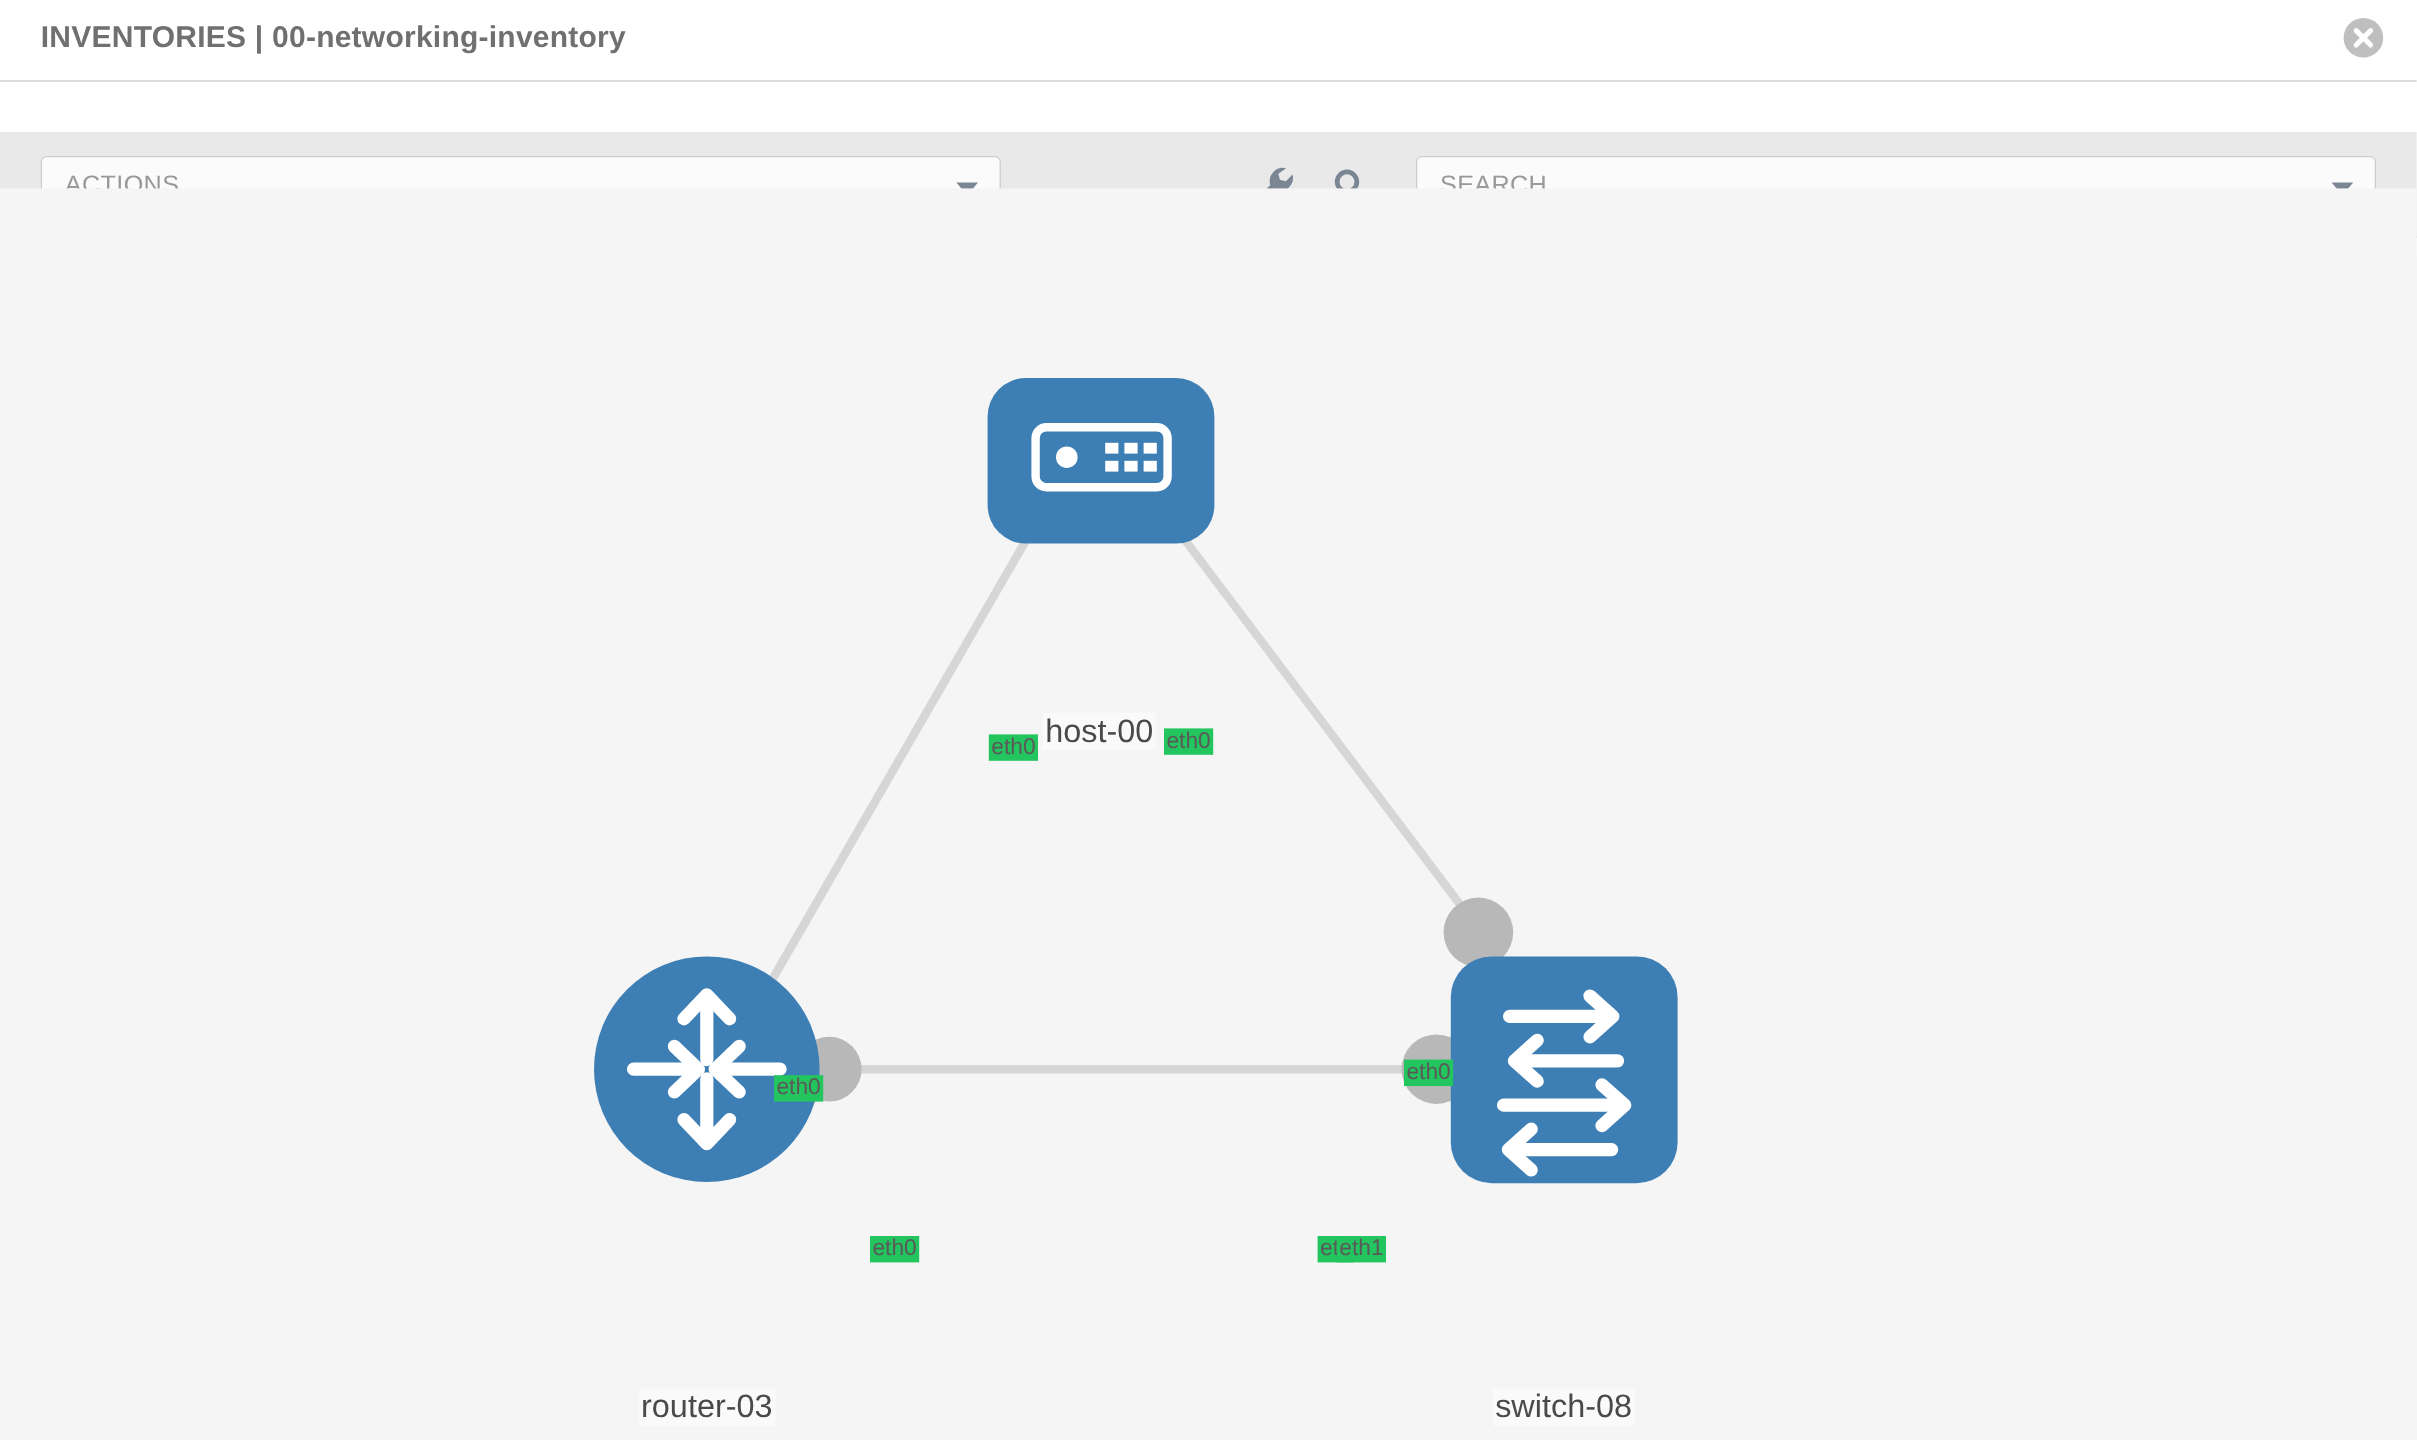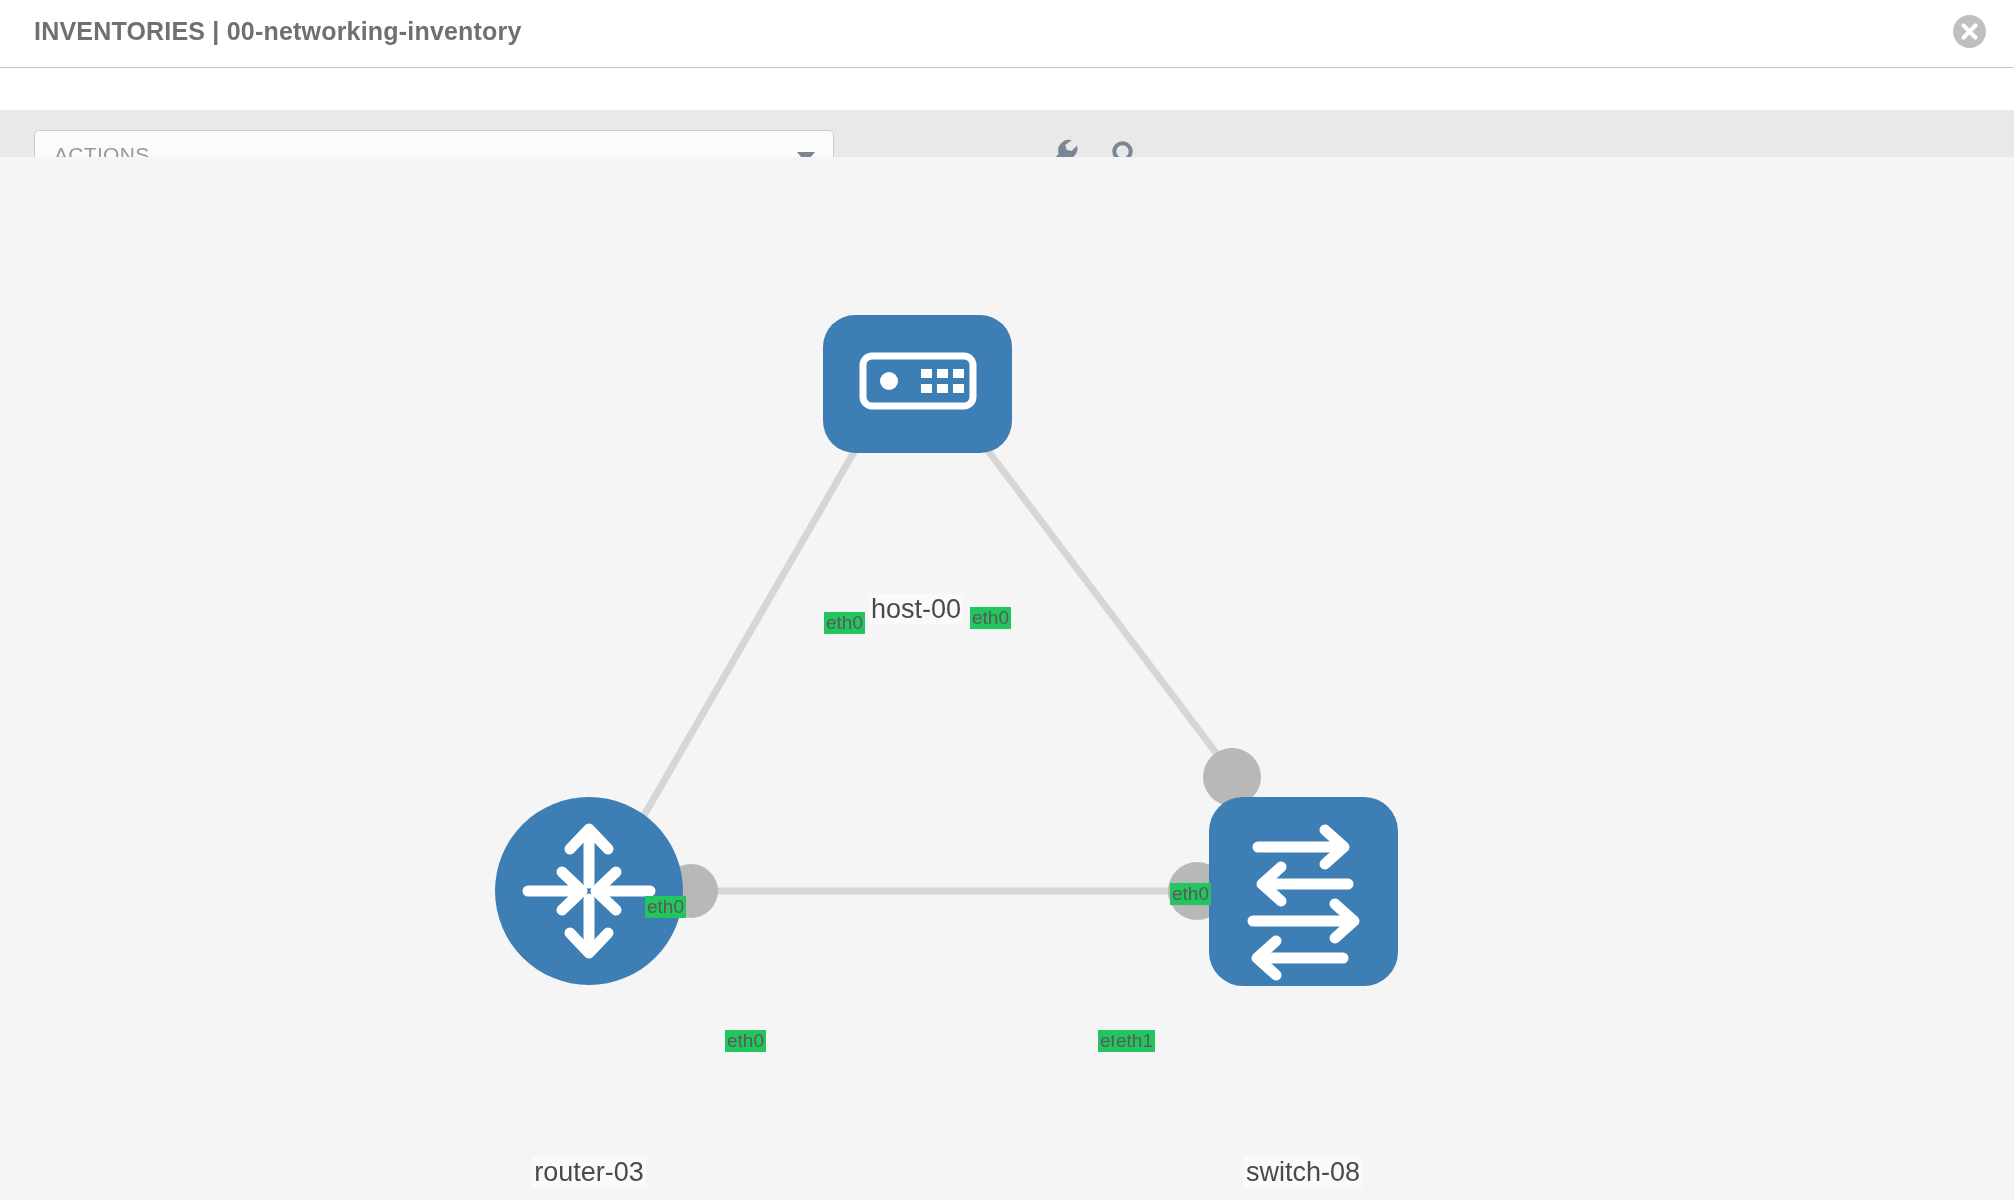--- a/index.html
+++ b/index.html
@@ -169,20 +169,24 @@
       <svg width="42" height="40" viewBox="0 0 42 40">
         <g fill="none" stroke="#7b8694" stroke-width="4">
           <circle cx="14.5" cy="15.5" r="8.2"></circle>
           <path d="M20.4 21.4 L34.5 35.0" stroke-linecap="round"></path>
           <path d="M29.5 30.0 L34.0 25.8" stroke-linecap="round"></path>
           <path d="M33.6 34.1 L37.6 30.3" stroke-linecap="round"></path>
         </g>
       </svg>
     </div>
 
+    <div class="search-box">
+      <span class="label">SEARCH</span>
+      <span class="caret"></span>
+    </div>
   </div>
 
   <div class="canvas">
 
     <svg width="2014" height="1043">
 
       <g stroke="#d6d6d6" stroke-width="7" fill="none">
         <line x1="880" y1="250" x2="620" y2="700"></line>
       </g>
       <g stroke="#d6d6d6" stroke-width="7" fill="none">

